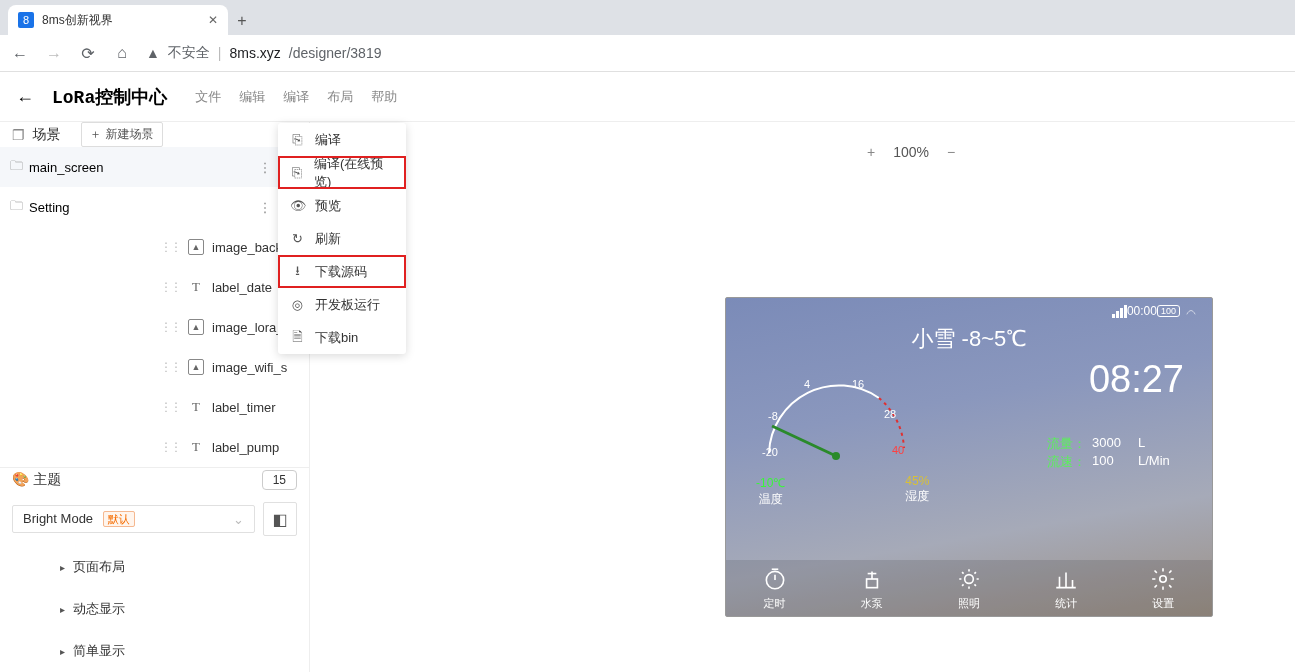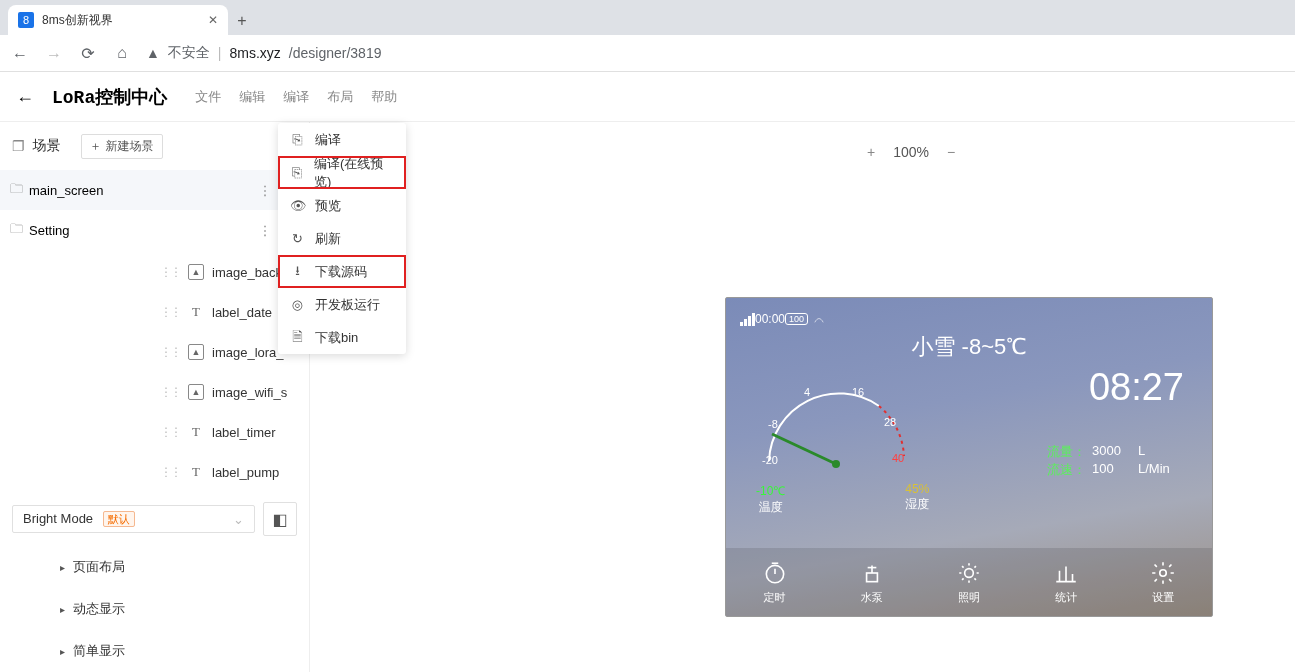--- a/index.html
+++ b/index.html
@@ -60,41 +60,41 @@
 
 
 .canvas-area { flex:1; position:relative; background:#fff; }
 .toolbar { position:absolute; top:20px; right:40px; display:flex; align-items:center; gap:22px; }
 .toolbar .zoom-group { display:flex; align-items:center; gap:12px; color:#555; font-size:14px; }
 .toolbar .tb-btn { color:#888; width:20px; height:20px; display:flex; align-items:center; justify-content:center; }
 
 
 .device { position:absolute; left:415px; top:175px; width:488px; height:320px; border:1px solid #999; border-radius:2px; overflow:hidden;
   background:linear-gradient(170deg,#7b8bb8 0%,#8a97bd 35%,#a6aab8 70%,#9c9084 100%); color:#fff; }
-.dev-status { display:flex; justify-content:flex-start; padding:14px 14px 0; font-size:12px; align-items:center; }
+.dev-status { display:flex; justify-content:flex-end; padding:6px 14px 0; font-size:12px; align-items:center; }
 .dev-status .sigbar { display:flex; gap:1px; align-items:flex-end; }
 .dev-status .sigbar span { width:3px; background:#fff; }
 .weather { text-align:center; font-size:22px; margin-top:6px; font-weight:300; }
 .dev-mid { display:flex; padding:0 18px; margin-top:4px; }
 .gauge-wrap { width:200px; position:relative; }
 .clock-block { flex:1; text-align:right; padding-right:10px; }
 .clock-block .time { font-size:38px; font-weight:300; }
 .flow-stats { margin-top:34px; font-size:13px; color:#38f838; }
 .flow-stats .row { display:flex; gap:6px; justify-content:flex-end; }
 .flow-stats .lbl { color:#5bf05b; }
 .flow-stats .val { color:#fff; width:40px; text-align:left; }
 .flow-stats .unit { color:#fff; width:46px; text-align:left; }
 .sub-readings { display:flex; padding:0 30px; gap:120px; font-size:12px; margin-top:-8px; }
 .sub-readings .temp { color:#38f838; text-align:center; }
 .sub-readings .temp .lab { color:#fff; }
 .sub-readings .hum { color:#d8c038; text-align:center; }
 .sub-readings .hum .lab { color:#fff; }
 
 
-.tabbar { position:absolute; bottom:0; left:0; right:0; height:68px; display:flex; justify-content:space-around; align-items:center; background:rgba(40,40,50,0.15); }
+.tabbar { position:absolute; bottom:0; left:0; right:0; height:56px; display:flex; justify-content:space-around; align-items:center; background:rgba(40,40,50,0.15); }
 .tabbar .tabi { display:flex; flex-direction:column; align-items:center; gap:4px; font-size:11px; color:#fff; }
 .tabbar .tabi svg { width:26px; height:26px; }
 
 svg { stroke:#fff; fill:none; stroke-width:1.5; }
 </style>
 </head>
 <body>
 
 <div class="browser-tabs">
   <div class="tab">
@@ -186,20 +186,24 @@
           <span class="comp-icon text">T</span>
           <span>label_timer</span>
         </div>
         <div class="comp-row">
           <span class="drag-handle">⋮⋮</span>
           <span class="comp-icon text">T</span>
           <span>label_pump</span>
         </div>
       </div>
 
+    <div class="theme-row">
+      <span><span style="color:#888">🎨</span> <span>主题</span></span>
+      <span class="theme-count">15</span>
+    </div>
     <div class="mode-row">
       <div class="mode-select">
         <span>
           <span>Bright Mode</span>
           <span class="mode-default">默认</span>
         </span>
         <span style="color:#bbb">⌄</span>
       </div>
       <div class="mode-add">◧</div>
     </div>

